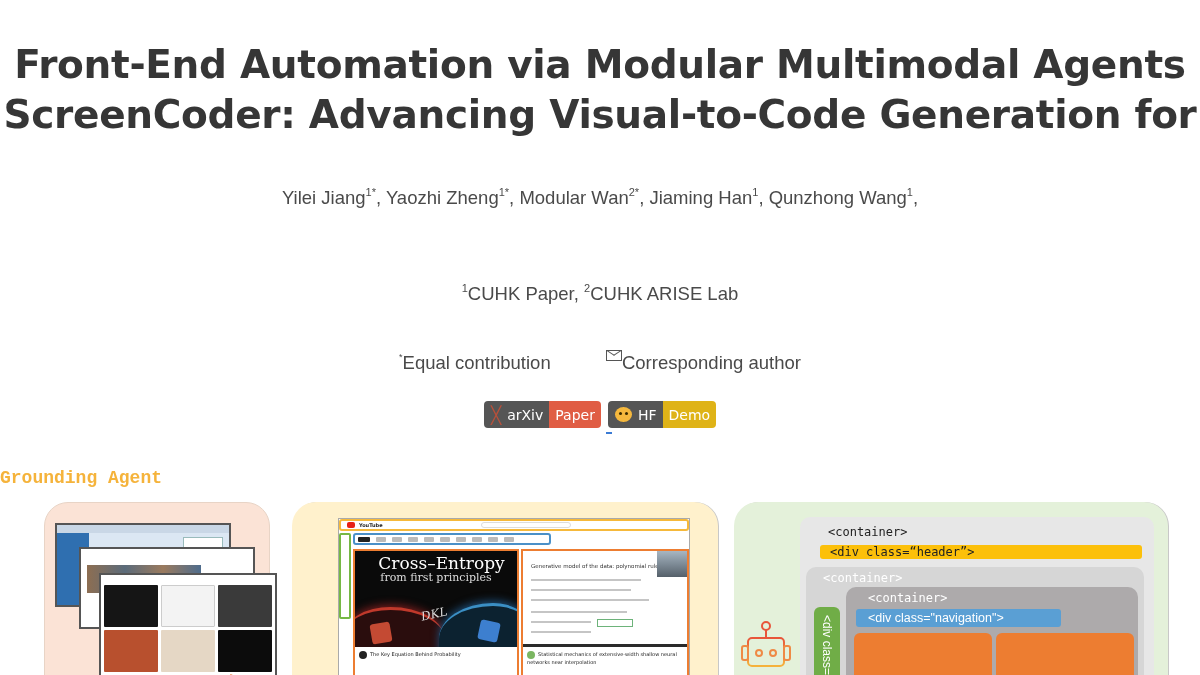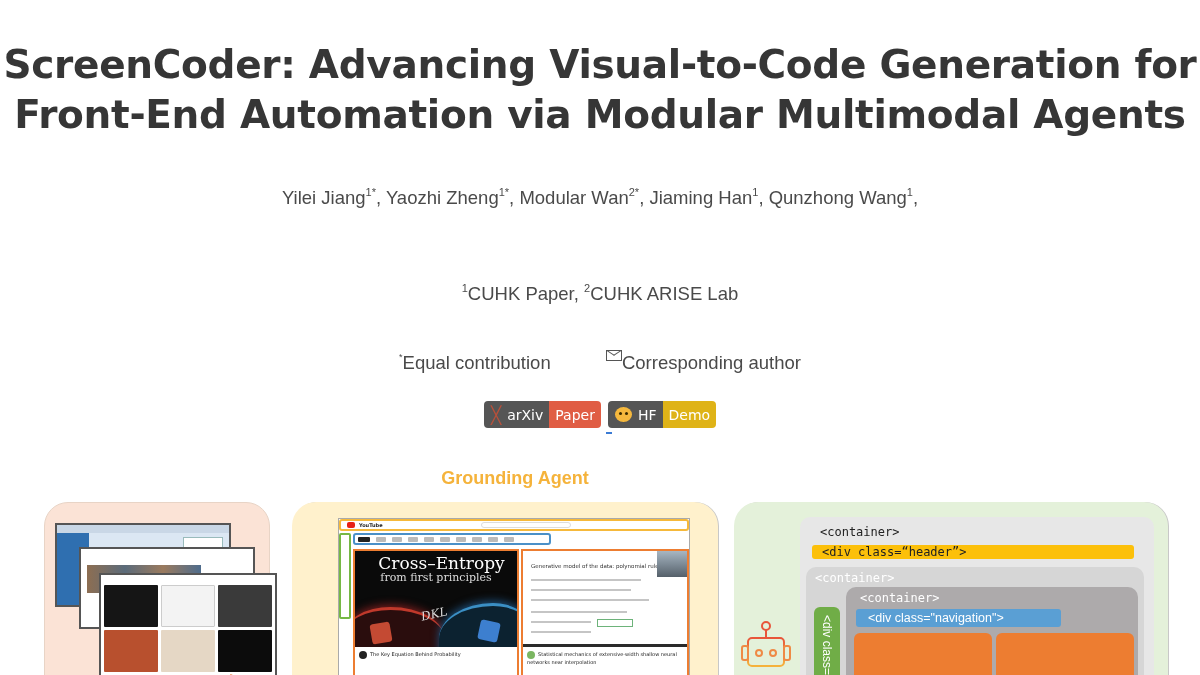--- a/index.html
+++ b/index.html
@@ -49,22 +49,22 @@
   .badge.hf .right { background: #dfb317; }
   .arxiv-x { color: #b8503a; font-size: 17px; font-weight: 300; }
   .hf-emoji {
     width: 17px; height: 15px; border-radius: 50%; background: #f5b83d; position: relative; display: inline-block;
   }
   .hf-emoji::before, .hf-emoji::after { content:""; position:absolute; top:5px; width:3px; height:3px; background:#3a2a00; border-radius:50%; }
   .hf-emoji::before { left: 4px; } .hf-emoji::after { right: 4px; }
   .tiny-dash { position: absolute; left: 606px; top: 432px; width: 6px; height: 2px; background: #3b7bd4; }
 
   .grounding-label {
-    position: absolute; left: 0; top: 468px; width: 1030px; text-align: center;
-    font-size: 18px; color: #f5b33b; font-weight: 600; font-family: Liberation Sans, sans-serif;
+    position: absolute; left: 0; top: 468px; width: 1030px; text-align: left;
+    font-size: 18px; color: #f5b33b; font-weight: 600; font-family: Liberation Mono, monospace;
   }
 
   
   .panel { position: absolute; top: 502px; height: 200px; border-radius: 24px; }
   .panel-left { left: 44px; width: 226px; background: #fbe3d6; border: 1px solid #e8d4c6; }
   .panel-mid { left: 292px; width: 426px; background: #fff1cc; box-shadow: 1px 0 0 #c8c8c8; }
   .panel-right { left: 734px; width: 434px; background: #e4f1da; box-shadow: 1px 0 0 #c8c8c8; }
 
   
   .shot { position: absolute; background: #fff; border: 2px solid #555; }
@@ -105,40 +105,40 @@
   .math-thumb { position: absolute; left: 0; top: 0; right: 0; height: 96px; background: #fff; border-bottom: 3px solid #2a2a2a; }
   .math-title { position: absolute; left: 8px; top: 12px; font-size: 5.5px; color: #333; }
   .math-line { position: absolute; left: 8px; height: 2px; background: #c5c5c5; }
   .math-video { position: absolute; right: 0; top: 0; width: 30px; height: 26px; background: linear-gradient(#a7b6c2,#55606a); }
   .math-box { position: absolute; left: 74px; top: 68px; width: 36px; height: 8px; border: 1px solid #6db37a; }
   .meta { position: absolute; left: 4px; top: 100px; right: 4px; font-size: 5px; color: #222; }
   .meta .avatar { display: inline-block; width: 8px; height: 8px; border-radius: 50%; vertical-align: middle; margin-right: 3px; }
 
   
   .tree { position: absolute; left: 66px; top: 15px; width: 354px; height: 190px; background: #e7e7e7; border-radius: 10px; }
-  .code { font-family: "DejaVu Sans Mono", monospace; font-size: 12px; }
+  .code { font-family: "DejaVu Sans Mono", monospace; font-size: 12px; margin-left: 8px; }
   .c1 { position: absolute; left: 20px; top: 8px; color: #222; }
   .hdr { position: absolute; left: 12px; top: 28px; width: 322px; height: 14px; background: #fcc00a; border-radius: 3px; color: #222; padding-left: 10px; line-height: 14px; }
   .lvl2 { position: absolute; left: 6px; top: 50px; width: 338px; height: 160px; background: #d6d6d6; border-radius: 10px; }
   .lvl2 .c2 { position: absolute; left: 9px; top: 4px; color: #fff; }
   .lvl3 { position: absolute; left: 40px; top: 20px; width: 292px; height: 140px; background: #adaaab; border-radius: 10px; }
   .lvl3 .c3 { position: absolute; left: 14px; top: 4px; color: #fff; }
   .nav-bar { position: absolute; left: 10px; top: 22px; width: 205px; height: 18px; background: #5a9fd4; border-radius: 3px; color: #fff; font-family: "Liberation Sans", sans-serif; font-size: 12.5px; padding-left: 12px; line-height: 18px; }
   .orange-a { position: absolute; left: 8px; top: 46px; width: 138px; height: 80px; background: #ed7d31; border-radius: 6px; }
   .orange-b { position: absolute; left: 150px; top: 46px; width: 138px; height: 80px; background: #ed7d31; border-radius: 6px; }
   .side-tag { position: absolute; left: 8px; top: 40px; width: 26px; height: 90px; background: #70ad47; border-radius: 6px; color: #fff; font-family: "Liberation Sans", sans-serif; font-size: 12px; writing-mode: vertical-rl; padding-top: 8px; line-height: 26px; text-align: left; }
 
   .robot { position: absolute; left: 4px; top: 118px; width: 56px; height: 60px; }
 </style>
 </head>
 <body>
 
 <h1 class="title">
+  <span class="line">Front-End Automation via Modular Multimodal Agents</span>
   <span class="line">ScreenCoder: Advancing Visual-to-Code Generation for</span>
-  <span class="line">Front-End Automation via Modular Multimodal Agents</span>
 </h1>
 
 <div class="authors">
   <div>
     <span>Yilei Jiang</span><sup>1*</sup>,
     <span>Yaozhi Zheng</span><sup>1*</sup>,
     <span>Modular Wan</span><sup>2*</sup>,
     <span>Jiaming Han</span><sup>1</sup>,
     <span>Qunzhong Wang</span><sup>1</sup>,
   </div>

